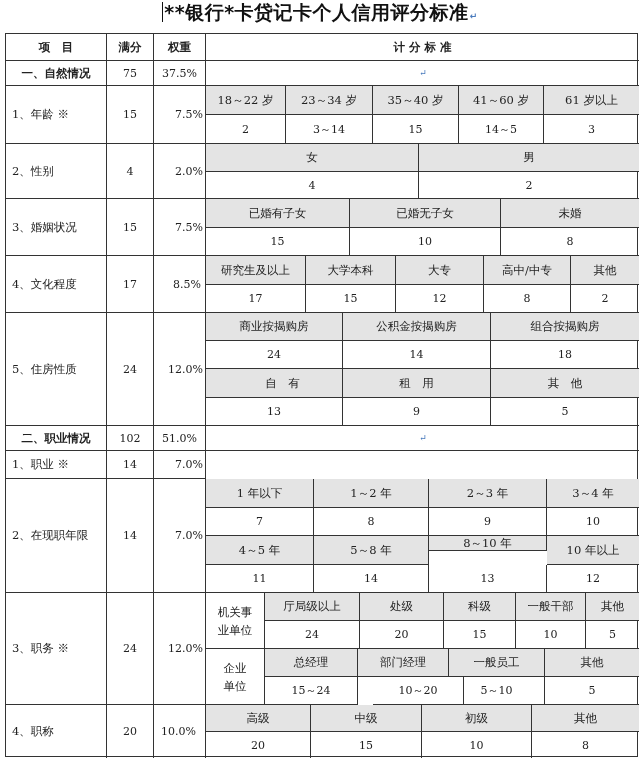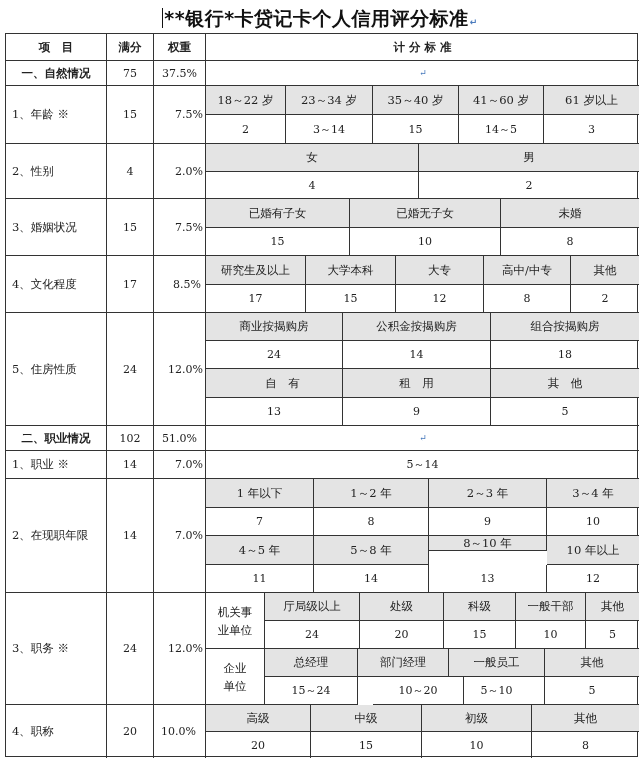--- a/index.html
+++ b/index.html
@@ -1,17 +1,17 @@
 <!DOCTYPE html>
 <html><head>
 <meta charset="utf-8">
 <style>
   html,body{margin:0;padding:0;background:#fff;}
   body{width:640px;height:759px;position:relative;overflow:hidden;font-family:"DejaVu Serif","Liberation Serif",serif;color:#222;}
-  .title{position:absolute;left:0;top:2px;width:640px;text-align:center;font-family:"DejaVu Sans","Liberation Sans",sans-serif;font-weight:bold;font-size:19px;line-height:32px;color:#111;letter-spacing:0.5px;}
+  .title{position:absolute;left:0;top:2px;width:640px;text-align:center;font-family:"DejaVu Sans","Liberation Sans",sans-serif;font-weight:bold;font-size:19px;line-height:20px;color:#111;letter-spacing:0.5px;}
   .title .cursor{display:inline-block;width:1px;height:20px;background:#111;vertical-align:-3px;margin-right:1px;}
   .mark{color:#4a7bbd;font-size:9px;margin-left:1px;}
   .tbl{position:absolute;left:5px;top:33px;width:633px;height:724px;border:1.5px solid #333;box-sizing:border-box;}
   .cell{position:absolute;box-sizing:border-box;border-right:1px solid #333;border-bottom:1px solid #333;display:flex;align-items:center;justify-content:center;font-size:11.5px;white-space:nowrap;overflow:hidden;}
   .shade{background:#e4e4e4;}
   .left{justify-content:flex-start;padding-left:6px;}
   .bold{font-weight:bold;font-family:"DejaVu Sans","Liberation Sans",sans-serif;}
   .noR{border-right:none;}
   .num{font-size:11px;}
   .stack{flex-direction:column;line-height:18px;}
@@ -240,23 +240,20 @@
 
   <div class="cell left" style="left:0;top:417px;width:101px;height:28px;">
       <span>1、职业 ※</span>
     </div>
   <div class="cell num" style="left:101px;top:417px;width:47px;height:28px;">
       <span>14</span>
     </div>
   <div class="cell num" style="left:148px;top:417px;width:52px;height:28px;justify-content:flex-end;padding-right:2px;">
       <span>7.0%</span>
     </div>
-  <div class="cell num noR" style="left:200px;top:417px;width:433px;height:28px;">
-      <span>5～14</span>
-    </div>
 
   <div class="cell left" style="left:0;top:445px;width:101px;height:114px;">
       <span>2、在现职年限</span>
     </div>
   <div class="cell num" style="left:101px;top:445px;width:47px;height:114px;">
       <span>14</span>
     </div>
   <div class="cell num" style="left:148px;top:445px;width:52px;height:114px;justify-content:flex-end;padding-right:2px;">
       <span>7.0%</span>
     </div>

